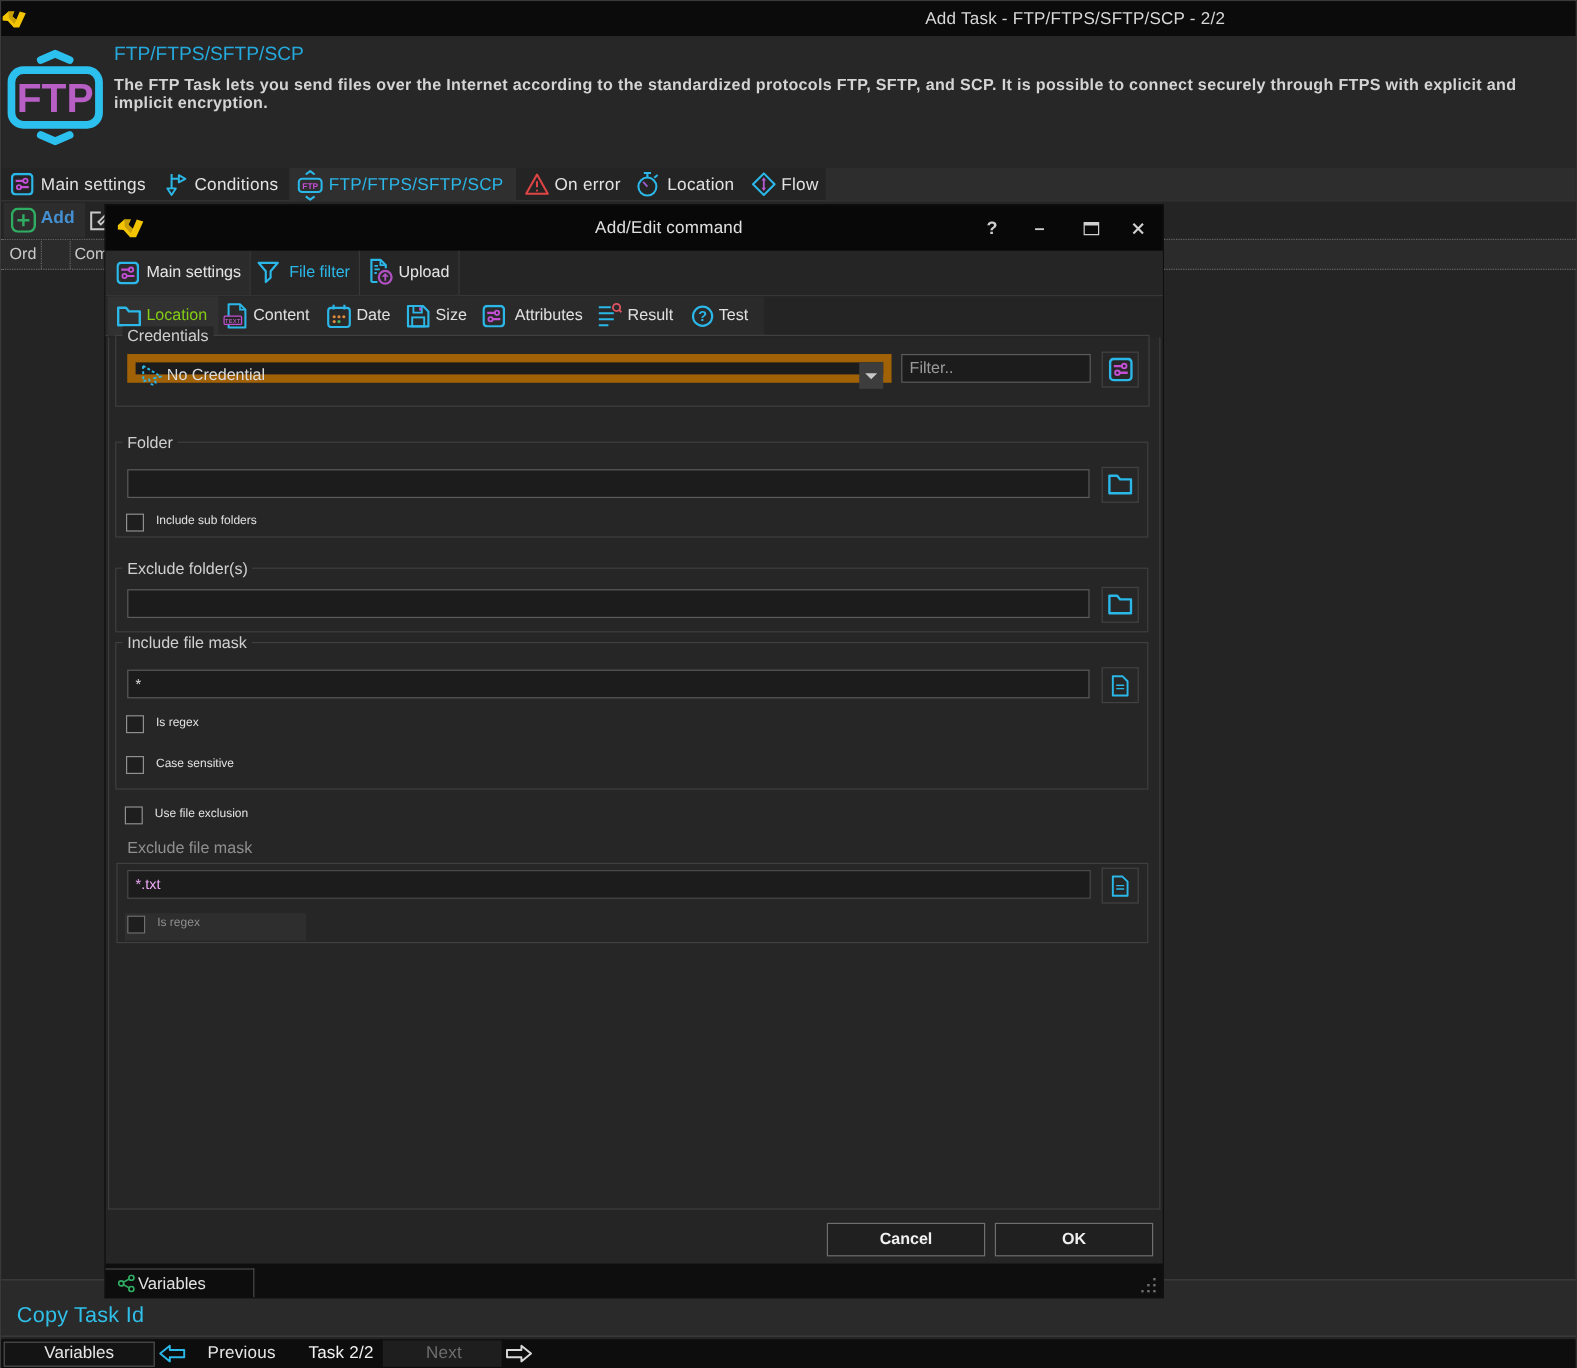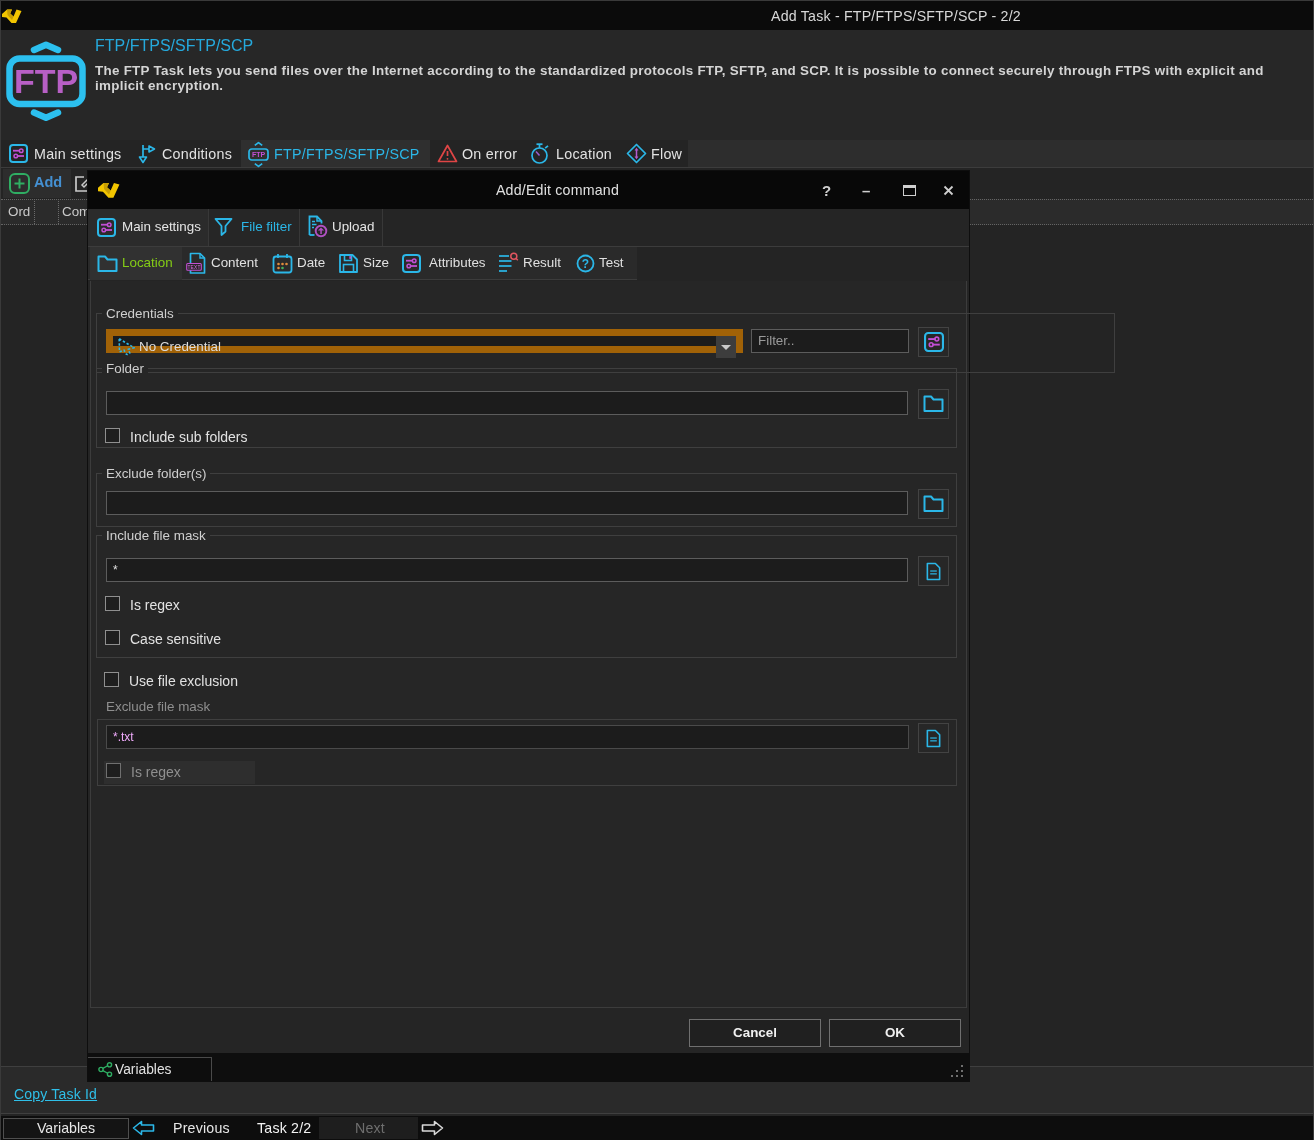--- a/index.html
+++ b/index.html
@@ -19,21 +19,21 @@
   #tabs .sel { left:240px; top:0; width:189px; height:27px; background:#2f2f2f; }
   .ti { position:absolute; top:6px; height:18px; color:#e2e2e2; font-size:14.3px; letter-spacing:0.25px; white-space:nowrap; }
   .tic { position:absolute; }
   #tools { left:0; top:167px; width:1312px; height:31px; background:#242424; }
   #addbtn { left:2px; top:1px; width:68px; height:29px; background:#2d2d2d; }
   #ghead { left:0; top:198px; width:1312px; height:26px; background:#2b2b2b;
     border-top:1px dotted #646464; border-bottom:1px dotted #646464; }
   .gsep { position:absolute; top:1px; height:23px; border-left:1px dotted #6b6b6b; }
   #ghead span { position:absolute; top:4px; color:#c9c9c9; font-size:13.4px; }
   #copyband { left:0; top:1065px; width:1312px; height:48px; background:#2a2a2a; border-top:1px solid #3f3f3f; border-bottom:1px solid #3f3f3f; }
-  #copylink { left:13px; top:3px; color:#2fbfe8; font-size:14px; letter-spacing:0.2px; text-decoration:underline; }
+  #copylink { left:13px; top:3px; color:#2fbfe8; font-size:18px; letter-spacing:0.2px; }
   #bbar { left:0; top:1115px; width:1312px; height:24px; background:#0d0d0d; }
   #varbtn { left:2px; top:2px; width:126px; height:21px; background:#141414;
     border:1px solid #4f4f4f; color:#e6e6e6; font-size:14.2px; text-align:center; line-height:19px; }
   .bbtxt { position:absolute; top:4px; font-size:14.2px; letter-spacing:0.2px; }
   #nextbox { left:318px; top:1px; width:99px; height:22px; background:#1e1e1e; }
   #dlg { left:87px; top:170px; width:881px; height:910px; background:#252525;
     box-shadow:0 0 0 1px #0e0e0e; }
   #dtitle { left:0; top:0; width:881px; height:38px; background:#080808; }
   #dtitle .ttxt { left:231px; top:11px; width:300px; text-align:right; color:#e0e0e0; font-size:14.2px; letter-spacing:0.2px; }
   .wbtn { position:absolute; top:11px; color:#cfcfcf; font-size:15px; font-weight:bold; }
@@ -49,21 +49,21 @@
   #dpanel { left:2px; top:110px; width:877px; height:727px; background:#262626;
     border:1px solid #3c3c3c; border-top:none; }
   .gb { position:absolute; border:1px solid #3f3f3f; }
   .gb .lbl { position:absolute; left:5px; top:-8px; background:#262626; padding:0 4px;
     color:#cfcfcf; font-size:13.4px; line-height:15px; }
   .inp { position:absolute; background:#1c1c1c; border:1px solid #5c5c5c; height:24px;
     color:#e0e0e0; font-size:13.4px; line-height:22px; padding-left:6px; }
   .ibtn { position:absolute; width:31px; height:30px; background:#272727; border:1px solid #434343;
     display:flex; align-items:center; justify-content:center; }
   .cb { position:absolute; width:15px; height:15px; background:#1e1e1e; border:1px solid #8f8f8f; }
-  .cblbl { position:absolute; color:#e2e2e2; font-size:14px; }
+  .cblbl { position:absolute; color:#e2e2e2; font-size:10px; }
   .btn { position:absolute; width:132px; height:28px; background:#202020; border:1px solid #6f6f6f;
     color:#f0f0f0; font-size:13.4px; font-weight:bold; text-align:center; line-height:26px; }
 </style>
 </head>
 <body>
 <div id="win">
   <div class="abs" id="mtitle">
     <svg class="abs" style="left:1px; top:6px" width="20" height="17" viewBox="0 0 20 17">
       <polygon points="0,7 5,2.5 10,2.5 8.2,6.5 11.5,9.5 14.5,2.5 19.5,4 14,16 9.5,16 4.5,10.5 0,10" fill="#f2c500"></polygon>
       <polygon points="5,2.5 10,2.5 8.2,6.5 11.5,9.5 10,13 5.5,8" fill="#c79e04"></polygon>
@@ -256,21 +256,21 @@
       <line x1="17.9" y1="6.3" x2="19.8" y2="8.2" stroke="#e05560" stroke-width="1.5"></line>
     </svg>
     <span class="dt2" style="left:435px">Result</span>
     <svg class="tic" style="left:488px;top:83px" width="19" height="19" viewBox="0 0 19 19">
       <circle cx="9.5" cy="9.5" r="8" fill="none" stroke="#2bb7e8" stroke-width="1.8"></circle>
       <text x="9.5" y="13.8" text-anchor="middle" font-family="Liberation Sans" font-weight="bold" font-size="12" fill="#2bb7e8">?</text>
     </svg>
     <span class="dt2" style="left:511px">Test</span>
     <div class="abs" id="dpanel"></div>
 
-    <div class="gb" style="left:8px;top:142px;width:1019px;height:60px">
+    <div class="gb" style="left:8px;top:108px;width:862px;height:60px">
         <span class="lbl">Credentials</span>
       <div class="abs" style="left:9px;top:15px;width:637px;height:24px;background:#1c1c1c;border:7px solid #a16207">
         <svg class="abs" style="left:3px;top:1px" width="21" height="21" viewBox="0 0 21 21">
           <path d="M3.2 1.8 L18.2 10.8 L12.2 12.3 L13.8 16 Q11.4 18.9 9.4 16.2 L8.1 13.1 L3.5 14.8 Z" fill="none" stroke="#2bb7e8" stroke-width="1.6" stroke-dasharray="2.4,1.9" stroke-linejoin="round"></path>
         </svg>
         <span class="abs" style="left:26px;top:3px;color:#dcdcdc;font-size:13.4px">No Credential</span>
         <div class="abs" style="right:0;top:0;width:20px;height:22px;background:#3d3d3d"></div>
         <div class="abs" style="right:5px;top:9px;width:0;height:0;border-left:5px solid transparent;border-right:5px solid transparent;border-top:5px solid #c9c9c9"></div>
       </div>
       <div class="inp" style="left:654px;top:15px;width:158px;color:#9a9a9a">Filter..</div>

